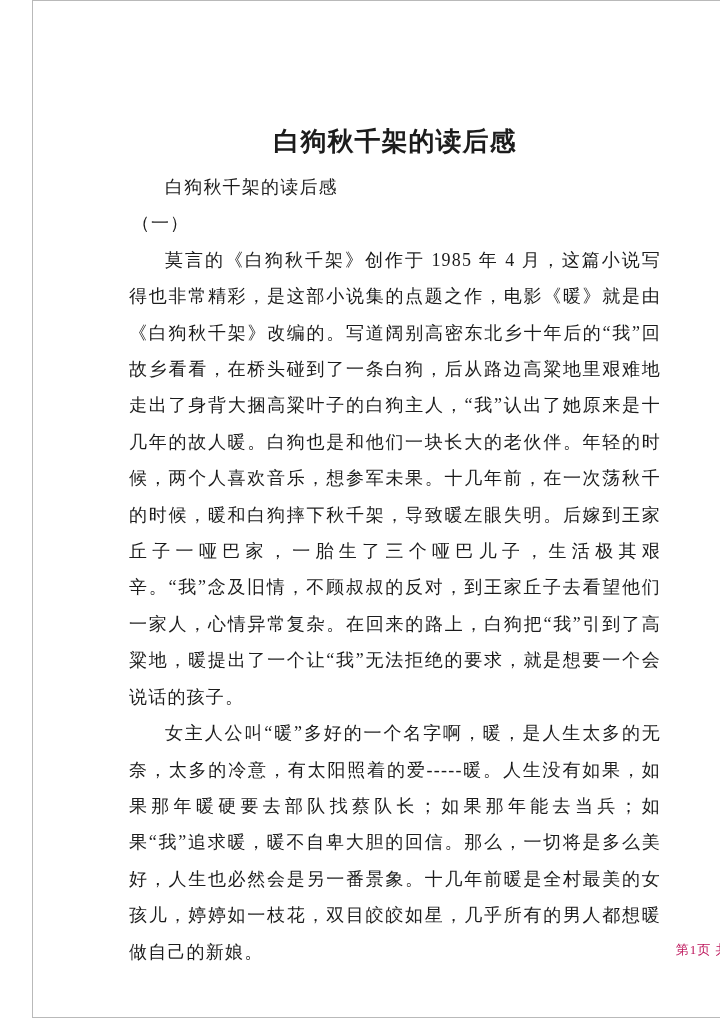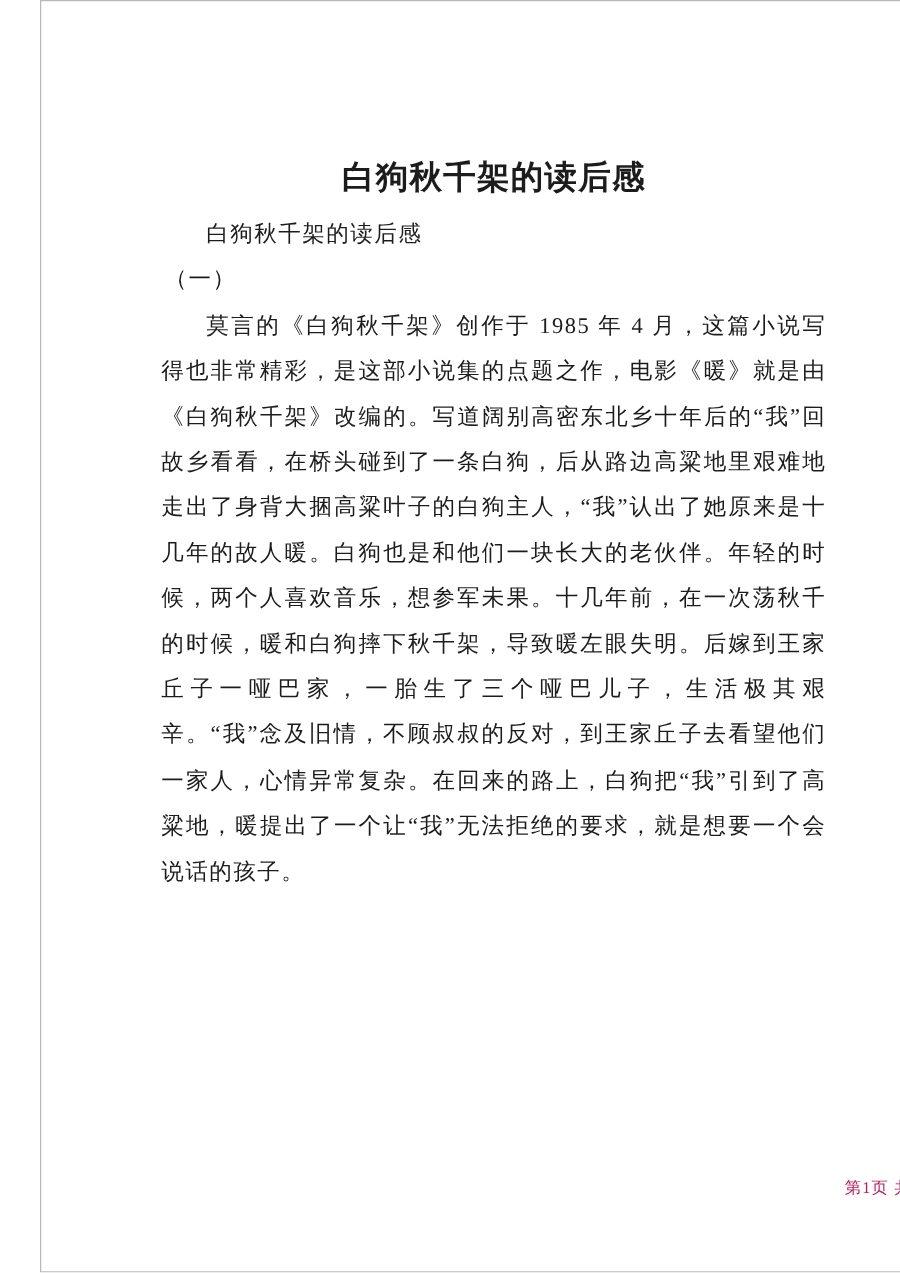--- a/index.html
+++ b/index.html
@@ -63,18 +63,19 @@
 <div class="page">
 
   <h1 class="title">白狗秋千架的读后感</h1>
 
   <p class="textline sub">白狗秋千架的读后感</p>
 
   <p class="textline section">（一）</p>
 
   <p class="para">莫言的《白狗秋千架》创作于 1985 年 4 月，这篇小说写得也非常精彩，是这部小说集的点题之作，电影《暖》就是由《白狗秋千架》改编的。写道阔别高密东北乡十年后的“我”回故乡看看，在桥头碰到了一条白狗，后从路边高粱地里艰难地走出了身背大捆高粱叶子的白狗主人，“我”认出了她原来是十几年的故人暖。白狗也是和他们一块长大的老伙伴。年轻的时候，两个人喜欢音乐，想参军未果。十几年前，在一次荡秋千的时候，暖和白狗摔下秋千架，导致暖左眼失明。后嫁到王家丘子一哑巴家，一胎生了三个哑巴儿子，生活极其艰辛。“我”念及旧情，不顾叔叔的反对，到王家丘子去看望他们一家人，心情异常复杂。在回来的路上，白狗把“我”引到了高粱地，暖提出了一个让“我”无法拒绝的要求，就是想要一个会说话的孩子。</p>
 
+  <p class="para">女主人公叫“暖”多好的一个名字啊，暖，是人生太多的无奈，太多的冷意，有太阳照着的爱-----暖。人生没有如果，如果那年暖硬要去部队找蔡队长；如果那年能去当兵；如果“我”追求暖，暖不自卑大胆的回信。那么，一切将是多么美好，人生也必然会是另一番景象。十几年前暖是全村最美的女孩儿，婷婷如一枝花，双目皎皎如星，几乎所有的男人都想暖做自己的新娘。</p>
 
   <div class="footer">
     <span>第1页 共9页</span>
   </div>
 
 </div>
 
 </body></html>

